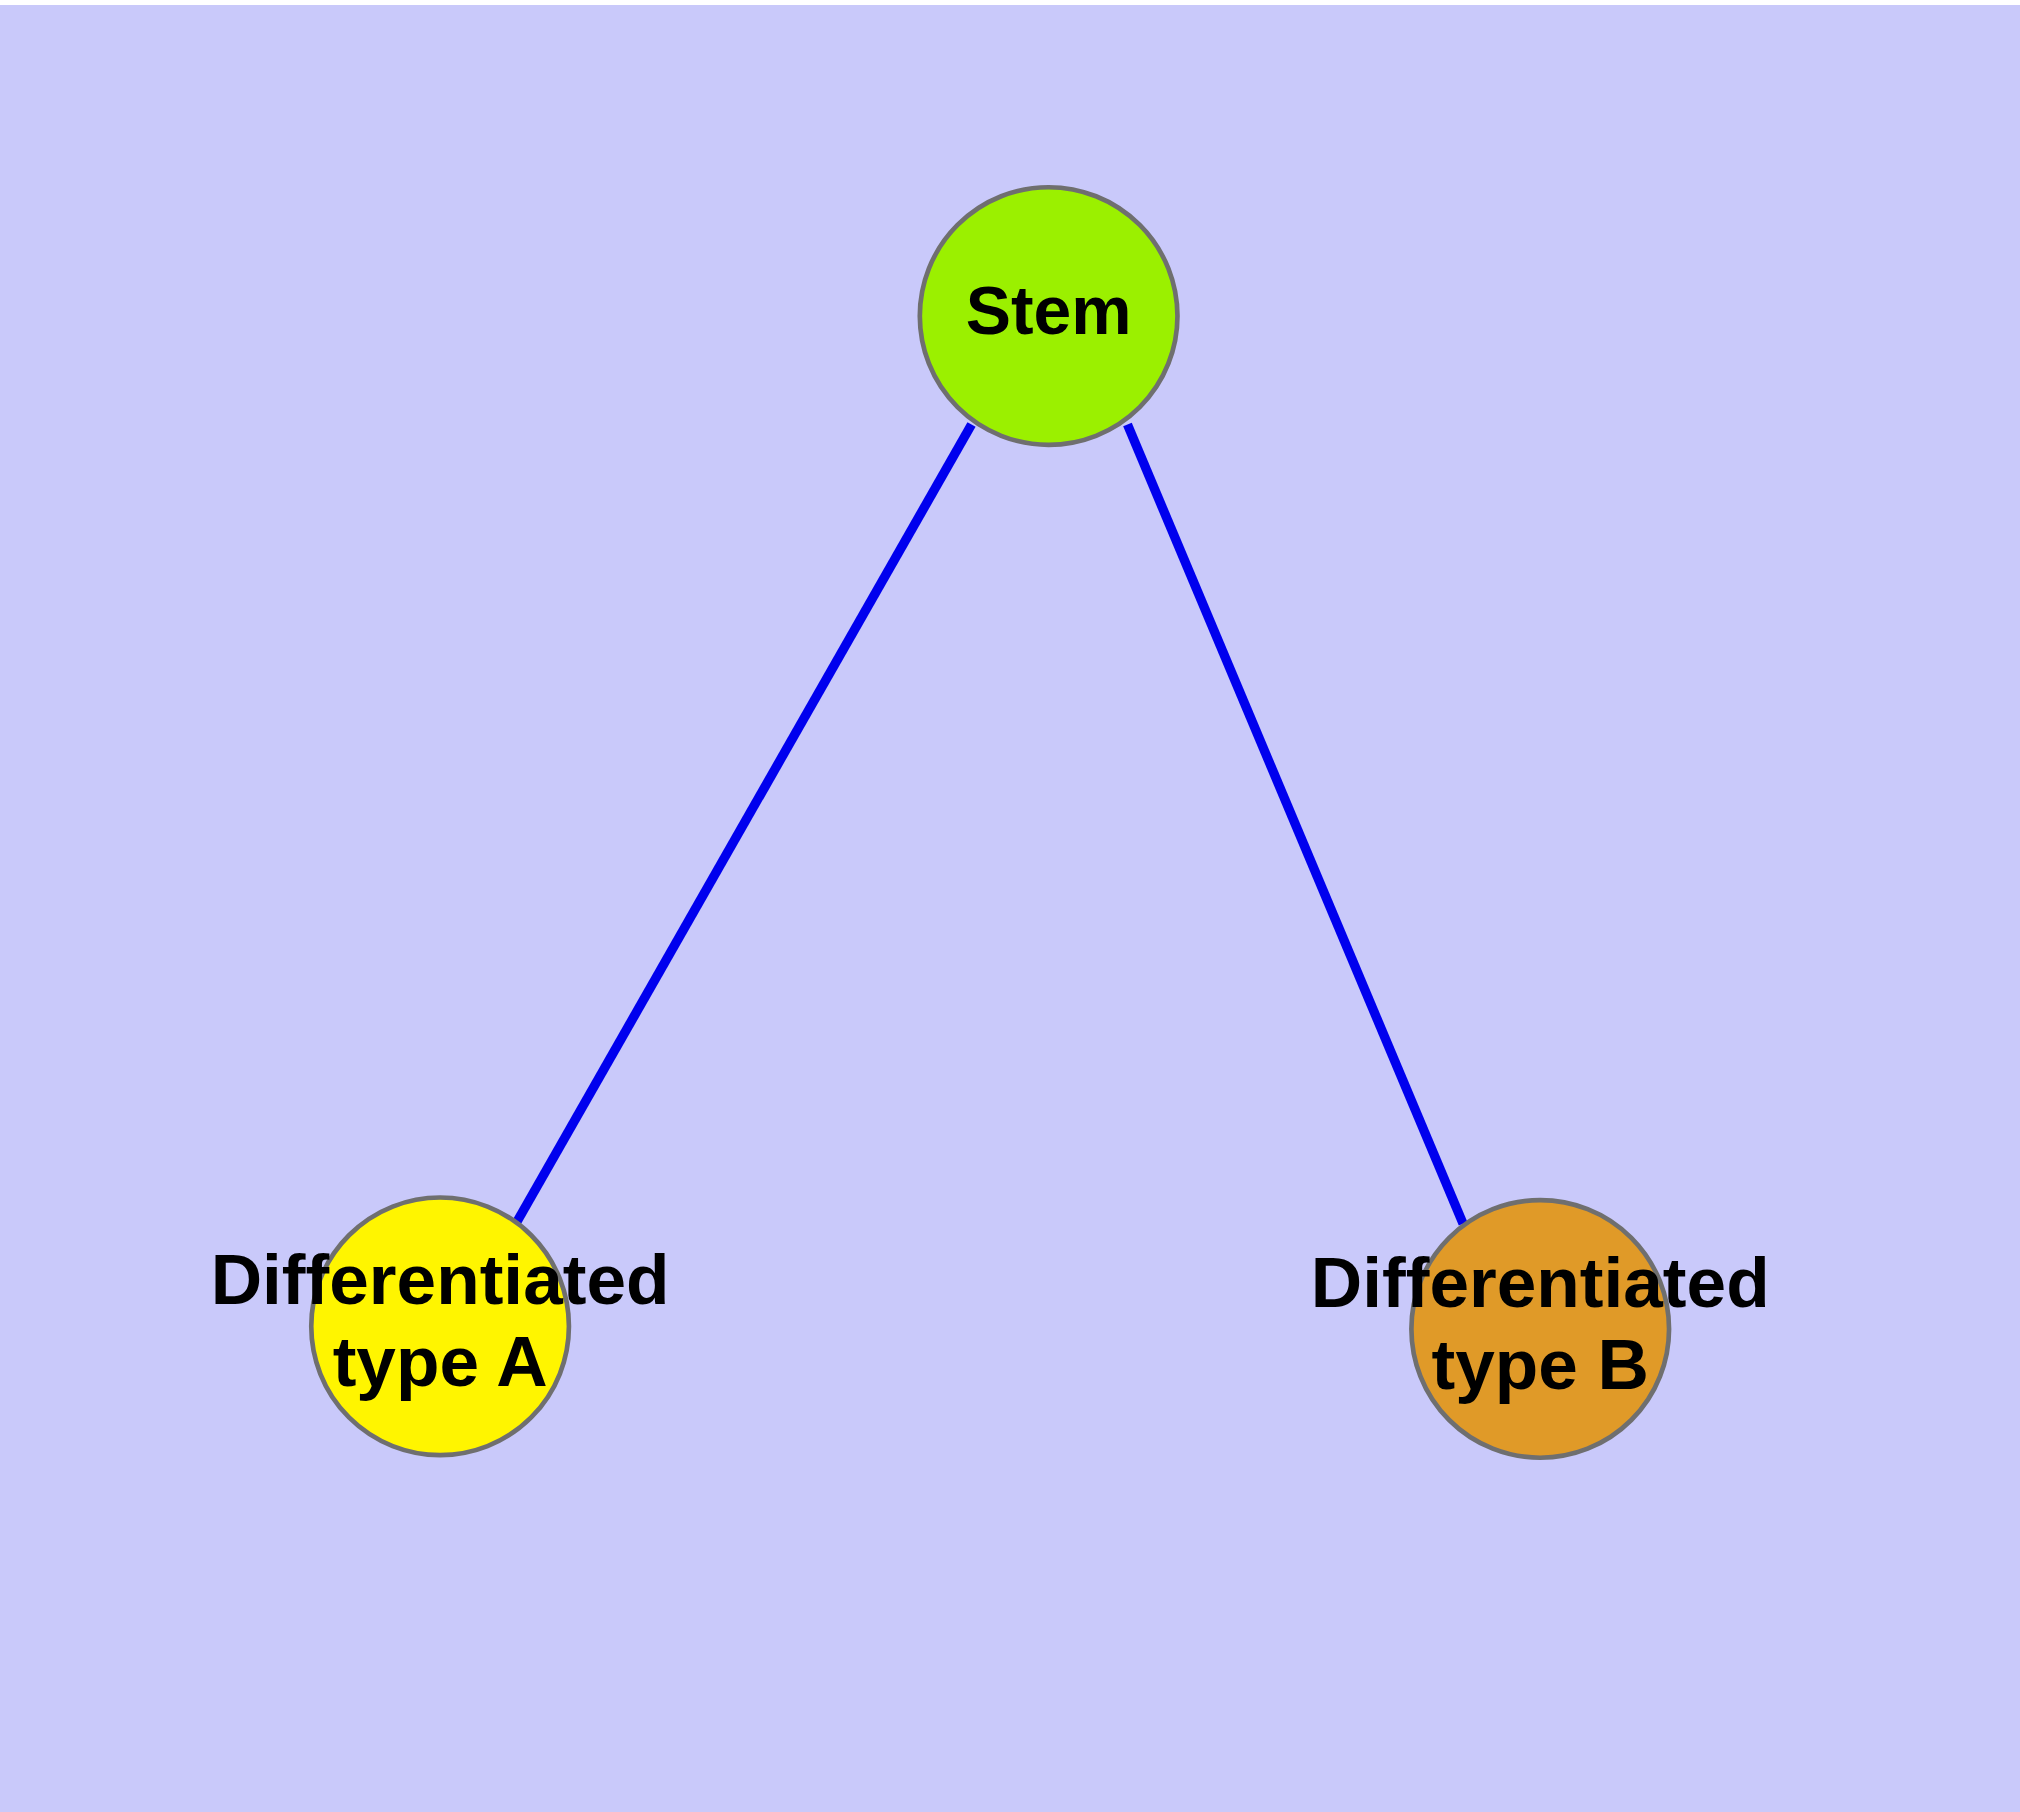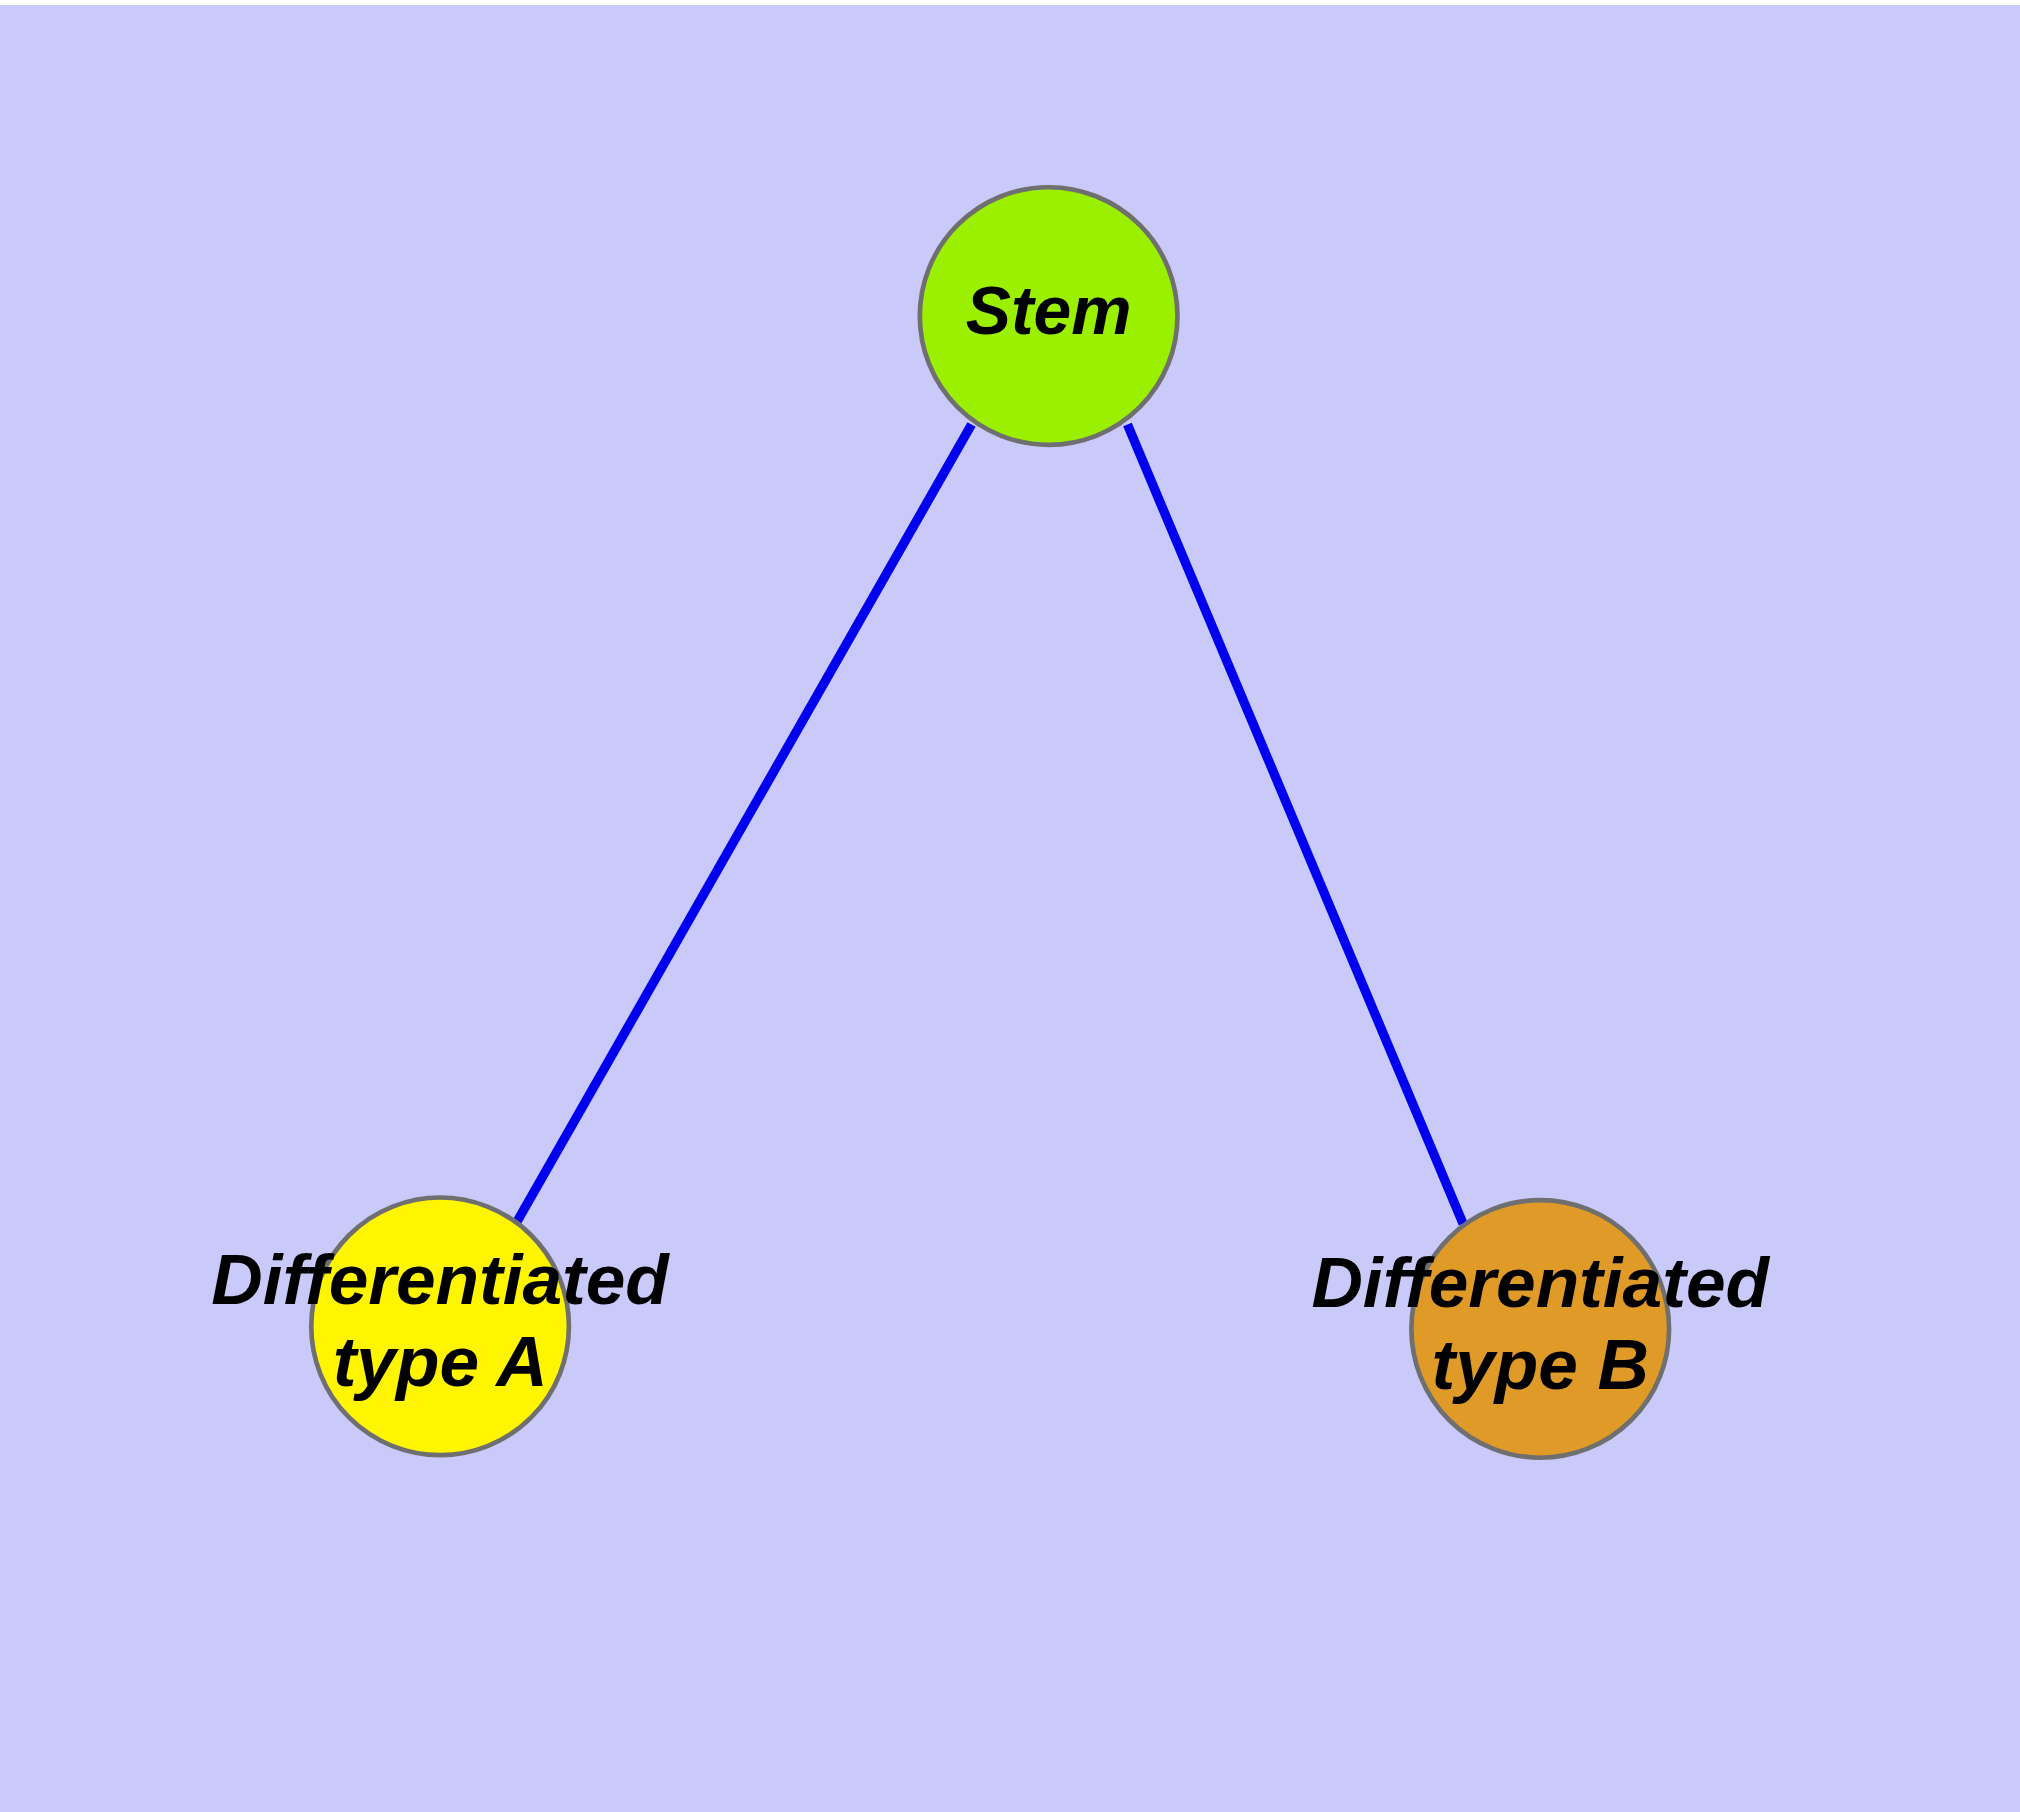--- a/index.html
+++ b/index.html
@@ -54,21 +54,21 @@
     font-size: 80px;
   }
   .node-label.multi {
     font-size: 84px;
   }
 </style>
 </head>
 <body>
 
 <div id="canvas">
-  <div id="plot-area" style="background: rgb(201, 201, 250); font-style: italic;">
+  <div id="plot-area" style="background: rgb(201, 201, 250);">
     <svg id="graph-svg" viewBox="0 0 2384 2132">
       <g id="edges-layer">
           <line class="edge-line" x1="1146" y1="495" x2="610" y2="1435" stroke="#0000ee" stroke-width="11"></line>
           <line class="edge-line" x1="1330" y1="495" x2="1726" y2="1438" stroke="#0000ee" stroke-width="11"></line>
         </g>
       <g id="nodes-layer">
           <g>
             <circle class="node-circle" cx="1237" cy="367" r="152" fill="#9bf000" stroke="#6f6f6f" stroke-width="5.5"></circle>
           </g>
           <g>

